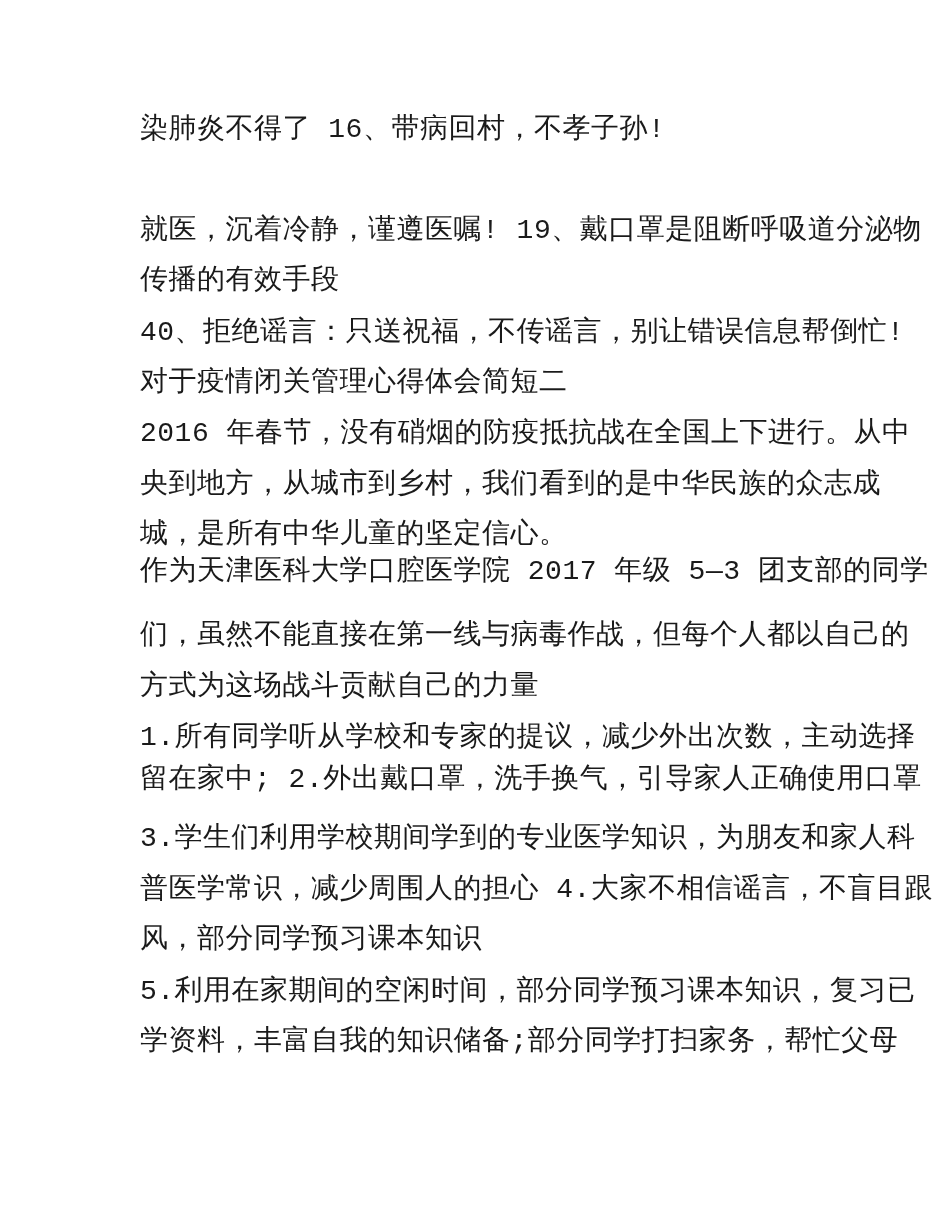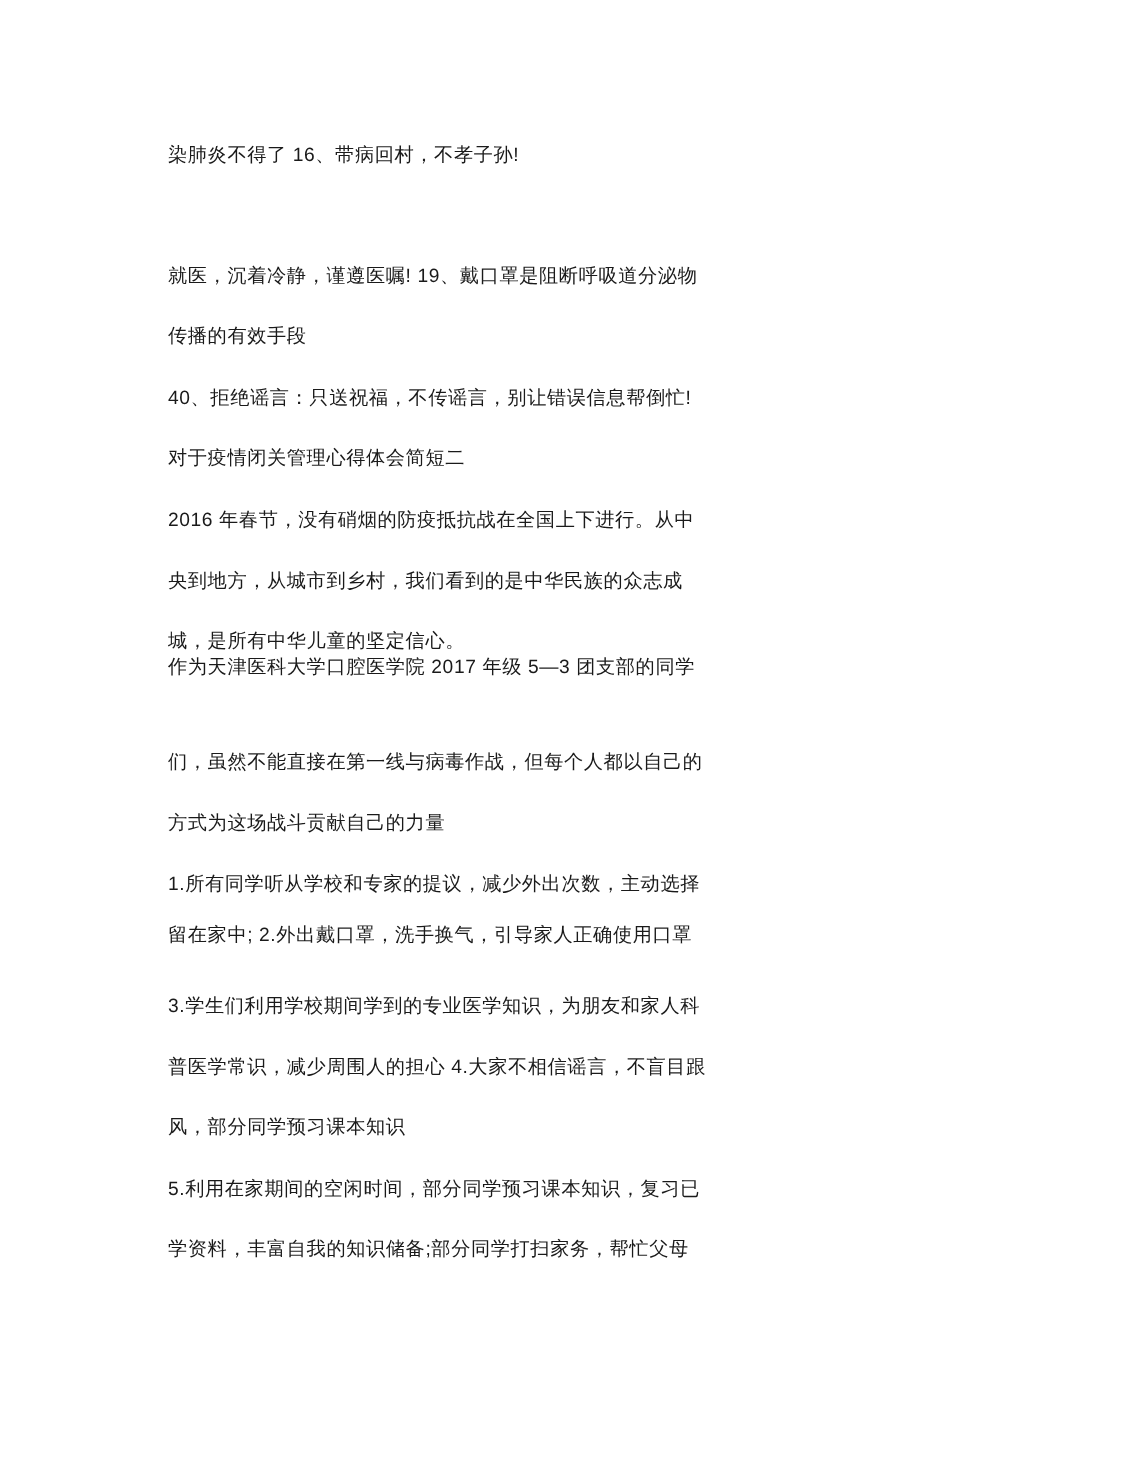--- a/index.html
+++ b/index.html
@@ -17,41 +17,41 @@
       position: absolute;
       left: 0;
       top: 0;
       width: 950px;
       height: 1229px;
       background: #ffffff;
     }
     .line {
       position: absolute;
       left: 140px;
-      font-family: Liberation Sans, sans-serif;
-      font-size: 16px;
+      font-family: Liberation Mono, monospace;
+      font-size: 28px;
       line-height: 32px;
       color: #1a1a1a;
       white-space: nowrap;
       letter-spacing: 0.5px;
     }
   </style>
 </head>
 <body>
 
 <div class="page">
   <div class="line" style="top:114px">染肺炎不得了 16、带病回村，不孝子孙!</div>
   <div class="line" style="top:215px">就医，沉着冷静，谨遵医嘱! 19、戴口罩是阻断呼吸道分泌物</div>
   <div class="line" style="top:265px">传播的有效手段</div>
   <div class="line" style="top:317px">40、拒绝谣言：只送祝福，不传谣言，别让错误信息帮倒忙!</div>
   <div class="line" style="top:367px">对于疫情闭关管理心得体会简短二</div>
   <div class="line" style="top:418px">2016 年春节，没有硝烟的防疫抵抗战在全国上下进行。从中</div>
   <div class="line" style="top:469px">央到地方，从城市到乡村，我们看到的是中华民族的众志成</div>
   <div class="line" style="top:519px">城，是所有中华儿童的坚定信心。</div>
-  <div class="line" style="top:541px">作为天津医科大学口腔医学院 2017 年级 5—3 团支部的同学</div>
+  <div class="line" style="top:556px">作为天津医科大学口腔医学院 2017 年级 5—3 团支部的同学</div>
   <div class="line" style="top:671px">方式为这场战斗贡献自己的力量</div>
   <div class="line" style="top:620px">们，虽然不能直接在第一线与病毒作战，但每个人都以自己的</div>
   <div class="line" style="top:722px">1.所有同学听从学校和专家的提议，减少外出次数，主动选择</div>
   <div class="line" style="top:764px">留在家中; 2.外出戴口罩，洗手换气，引导家人正确使用口罩</div>
   <div class="line" style="top:823px">3.学生们利用学校期间学到的专业医学知识，为朋友和家人科</div>
   <div class="line" style="top:874px">普医学常识，减少周围人的担心 4.大家不相信谣言，不盲目跟</div>
   <div class="line" style="top:924px">风，部分同学预习课本知识</div>
   <div class="line" style="top:976px">5.利用在家期间的空闲时间，部分同学预习课本知识，复习已</div>
   <div class="line" style="top:1026px">学资料，丰富自我的知识储备;部分同学打扫家务，帮忙父母</div>
 </div>

